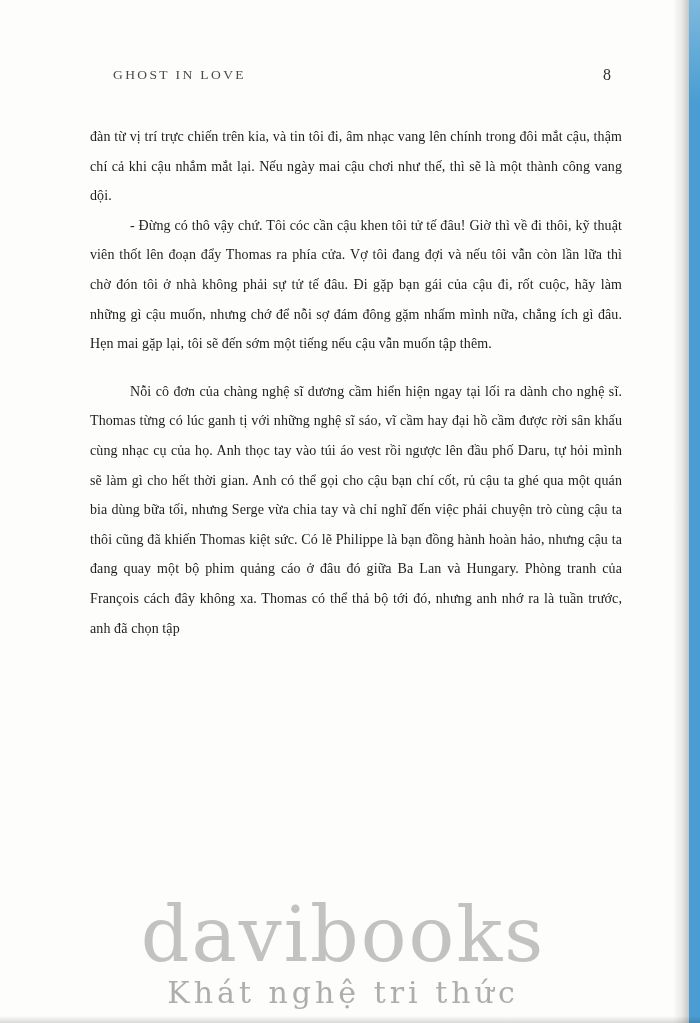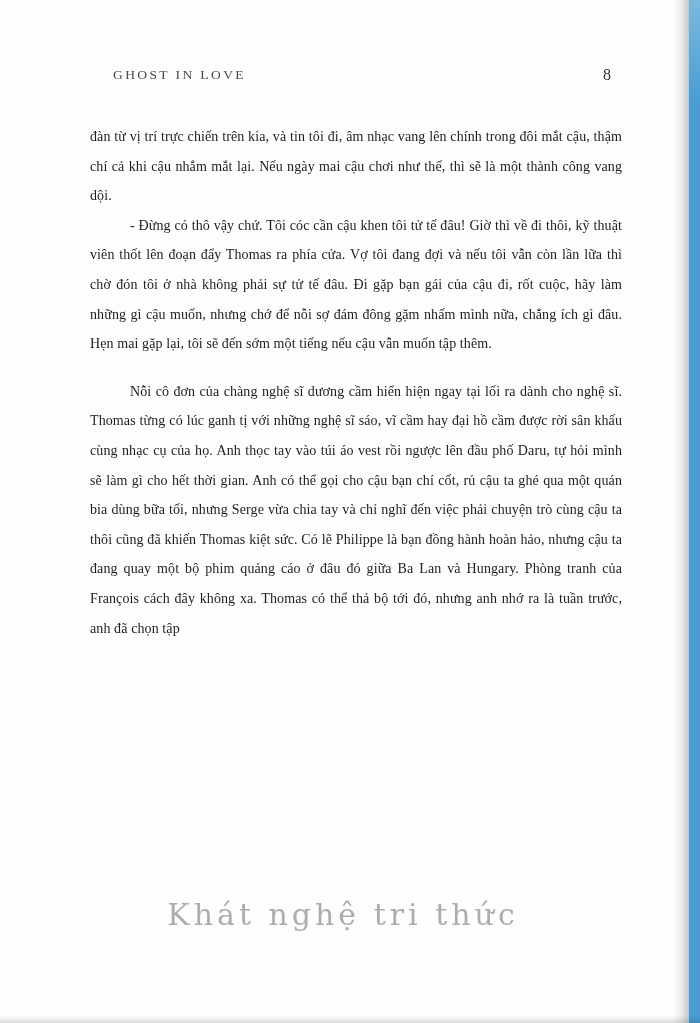--- a/index.html
+++ b/index.html
@@ -120,20 +120,21 @@
     <span class="page-number">8</span>
   </header>
 
   <main class="page-body">
     <p class="para">đàn từ vị trí trực chiến trên kia, và tin tôi đi, âm nhạc vang lên chính trong đôi mắt cậu, thậm chí cả khi cậu nhắm mắt lại. Nếu ngày mai cậu chơi như thế, thì sẽ là một thành công vang dội.</p>
     <p class="para indent">- Đừng có thô vậy chứ. Tôi cóc cần cậu khen tôi tử tế đâu! Giờ thì về đi thôi, kỹ thuật viên thốt lên đoạn đẩy Thomas ra phía cửa. Vợ tôi đang đợi và nếu tôi vẫn còn lần lữa thì chờ đón tôi ở nhà không phải sự tử tế đâu. Đi gặp bạn gái của cậu đi, rốt cuộc, hãy làm những gì cậu muốn, nhưng chớ để nỗi sợ đám đông gặm nhấm mình nữa, chẳng ích gì đâu. Hẹn mai gặp lại, tôi sẽ đến sớm một tiếng nếu cậu vẫn muốn tập thêm.</p>
     <p class="para indent section-gap">Nỗi cô đơn của chàng nghệ sĩ dương cầm hiển hiện ngay tại lối ra dành cho nghệ sĩ. Thomas từng có lúc ganh tị với những nghệ sĩ sáo, vĩ cầm hay đại hồ cầm được rời sân khấu cùng nhạc cụ của họ. Anh thọc tay vào túi áo vest rồi ngược lên đầu phố Daru, tự hỏi mình sẽ làm gì cho hết thời gian. Anh có thể gọi cho cậu bạn chí cốt, rủ cậu ta ghé qua một quán bia dùng bữa tối, nhưng Serge vừa chia tay và chỉ nghĩ đến việc phải chuyện trò cùng cậu ta thôi cũng đã khiến Thomas kiệt sức. Có lẽ Philippe là bạn đồng hành hoàn hảo, nhưng cậu ta đang quay một bộ phim quảng cáo ở đâu đó giữa Ba Lan và Hungary. Phòng tranh của François cách đây không xa. Thomas có thể thả bộ tới đó, nhưng anh nhớ ra là tuần trước, anh đã chọn tập</p>
   </main>
 
   <div class="watermark">
+    <div class="wm-brand">davibooks</div>
     <div class="wm-slogan">Khát nghệ tri thức</div>
   </div>
 
   <div class="edge-shadow"></div>
   <div class="edge-strip" style="background: linear-gradient(rgb(125, 185, 221) 0%, rgb(74, 157, 210) 10%, rgb(74, 157, 210) 100%);"></div>
   <div class="bottom-shade"></div>
 
 </div>
 
 </body></html>

